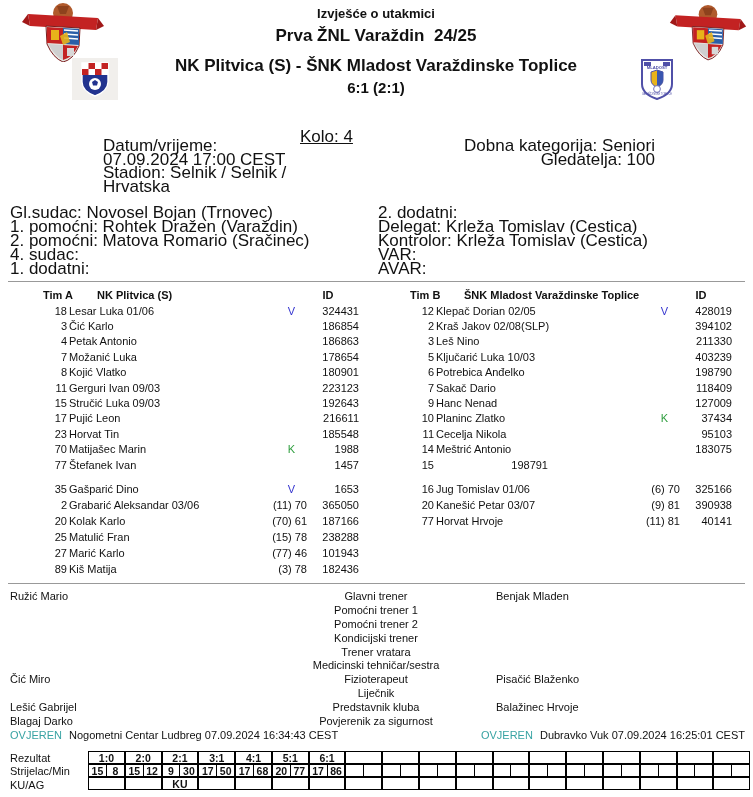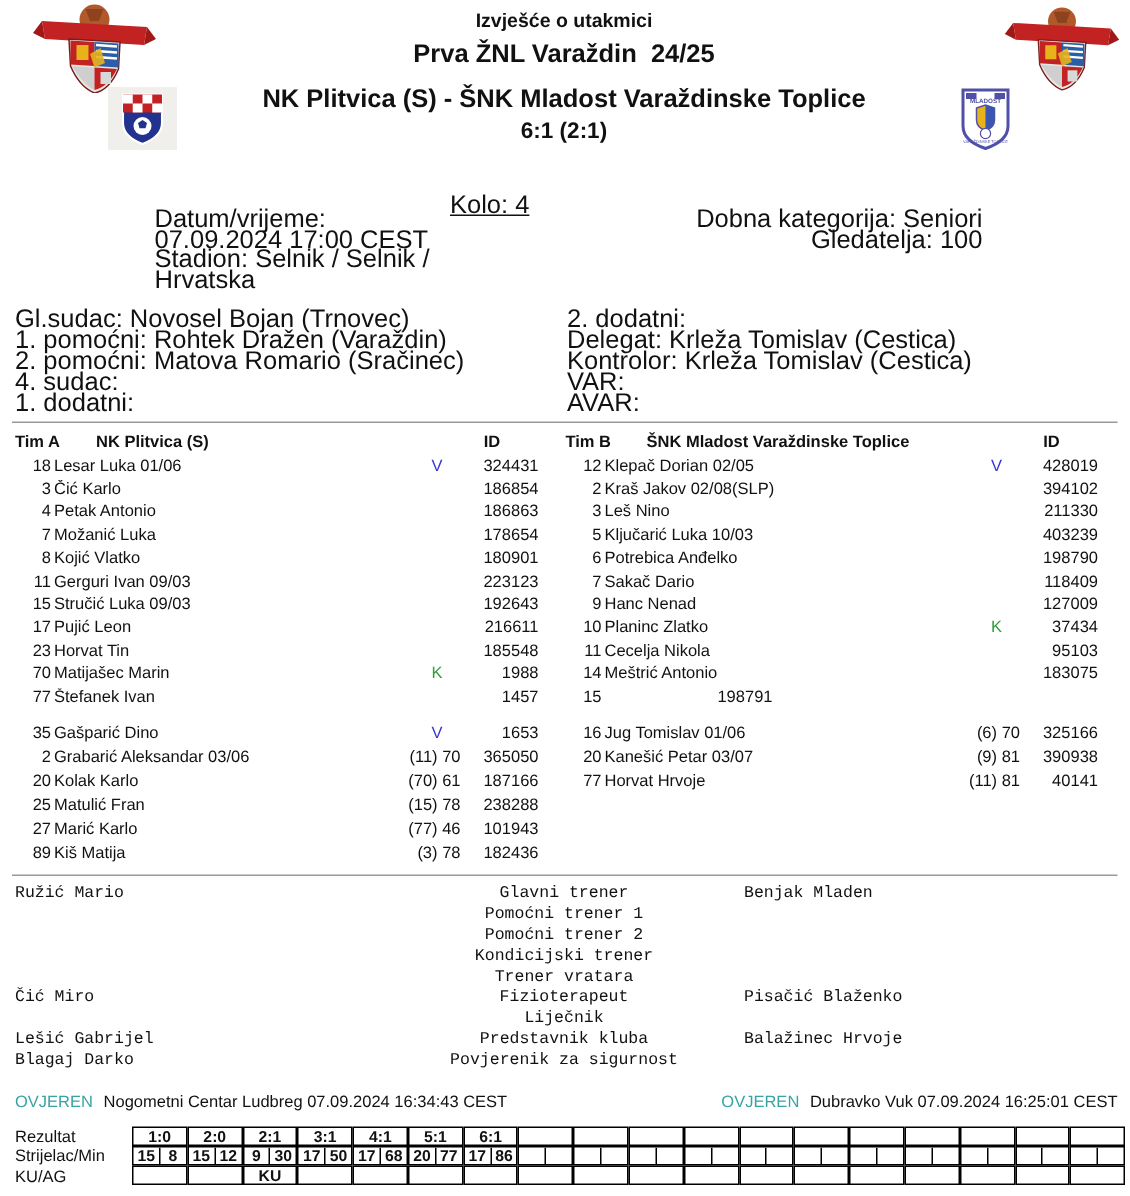--- a/index.html
+++ b/index.html
@@ -23,36 +23,36 @@
   .officials-left{left:10px;top:206px;line-height:14px;}
   .officials-right{left:378px;top:206px;line-height:14px;}
 
   .divider{left:8px;width:737px;border-top:1px solid #999;height:0;}
   .div1{top:281px;} .div2{top:583px;}
 
   
   .team{top:287px;font-size:11px;}
   .team-a{left:10px;width:349px;}
   .team-b{left:377px;width:355px;}
-  .trow{display:flex;align-items:center;height:15.4px;}
+  .trow{display:flex;align-items:center;height:15.4px;margin-left:33px;}
   .thead{font-weight:bold;height:16px;}
   .th-label{width:54px;}
   .th-name{flex:1;}
   .th-id{width:52px;text-align:center;padding-right:5px;}
   .p-num{width:24px;text-align:right;flex:0 0 auto;}
   .p-name{flex:1;padding-left:2px;white-space:nowrap;overflow:hidden;}
   .p-mid{width:62px;flex:0 0 auto;display:flex;justify-content:flex-end;align-items:center;}
   .p-badge{margin-right:12px;}
   .p-sub{white-space:pre;}
   .p-id{width:52px;flex:0 0 auto;text-align:right;}
   .sub-gap{height:9px;}
   .subs .trow{height:15.9px;}
 
   
-  .staff{left:10px;top:589px;width:733px;font-size:11px;font-family:Liberation Mono, monospace;}
+  .staff{left:10px;top:589px;width:733px;font-size:11px;}
   .staff .srow{display:flex;height:13.9px;align-items:center;}
   .s-home{width:256px;}
   .s-role{width:220px;text-align:center;}
   .s-away{flex:1;padding-left:10px;}
 
   
   .cert{left:10px;top:729px;width:735px;font-size:11px;display:flex;justify-content:space-between;}
   .cert-label{font-weight:normal;}
 
   
@@ -427,20 +427,25 @@
         <span class="s-home"></span>
         <span class="s-role">Kondicijski trener</span>
         <span class="s-away"></span>
       </div>
       <div class="srow">
         <span class="s-home"></span>
         <span class="s-role">Trener vratara</span>
         <span class="s-away"></span>
       </div>
       <div class="srow">
+        <span class="s-home"></span>
+        <span class="s-role">Medicinski tehničar/sestra</span>
+        <span class="s-away"></span>
+      </div>
+      <div class="srow">
         <span class="s-home">Čić Miro</span>
         <span class="s-role">Fizioterapeut</span>
         <span class="s-away">Pisačić Blaženko</span>
       </div>
       <div class="srow">
         <span class="s-home"></span>
         <span class="s-role">Liječnik</span>
         <span class="s-away"></span>
       </div>
       <div class="srow">

